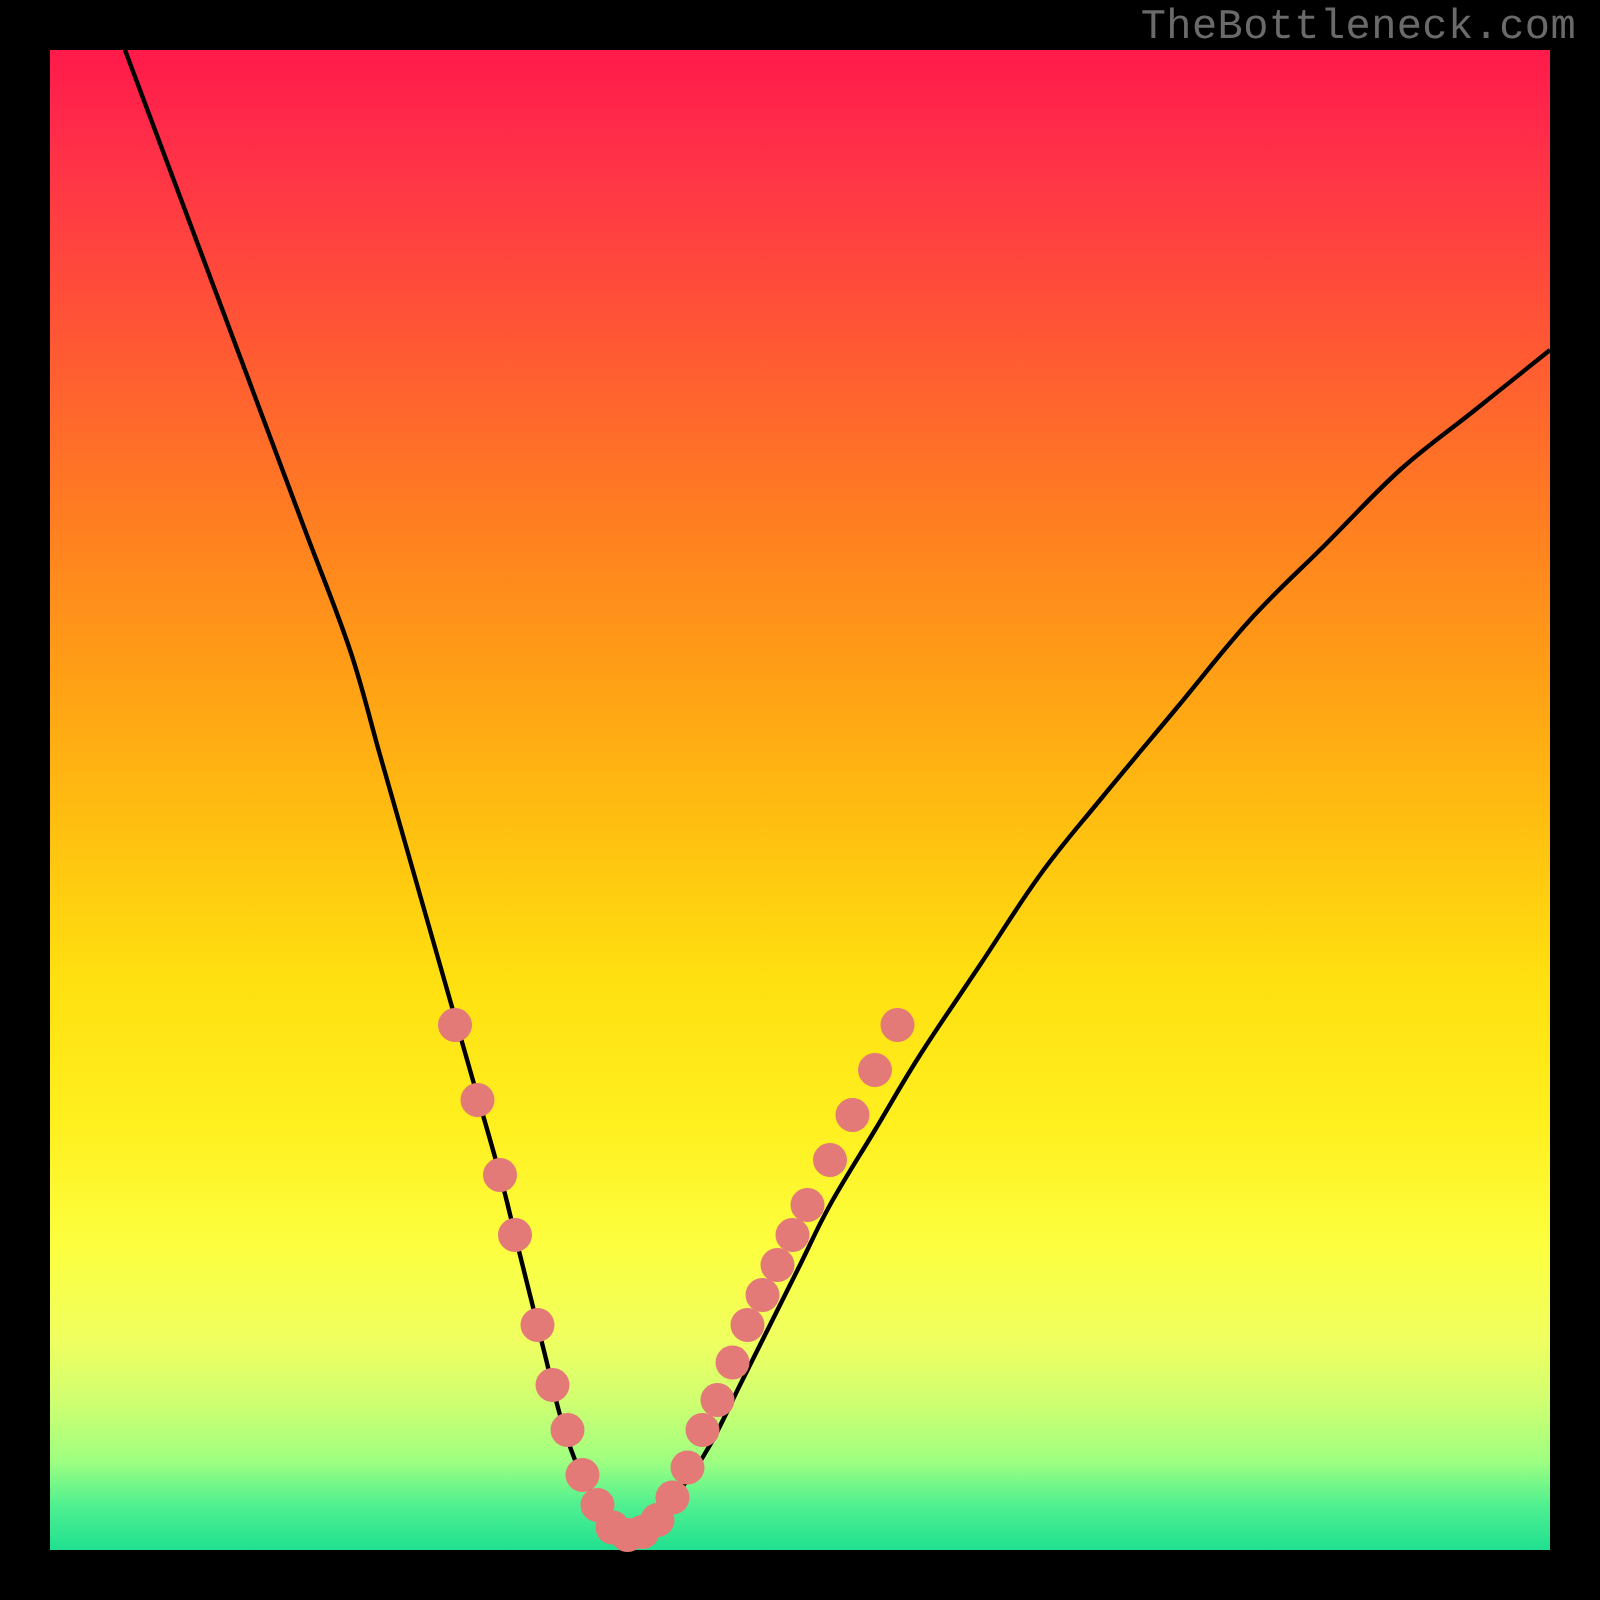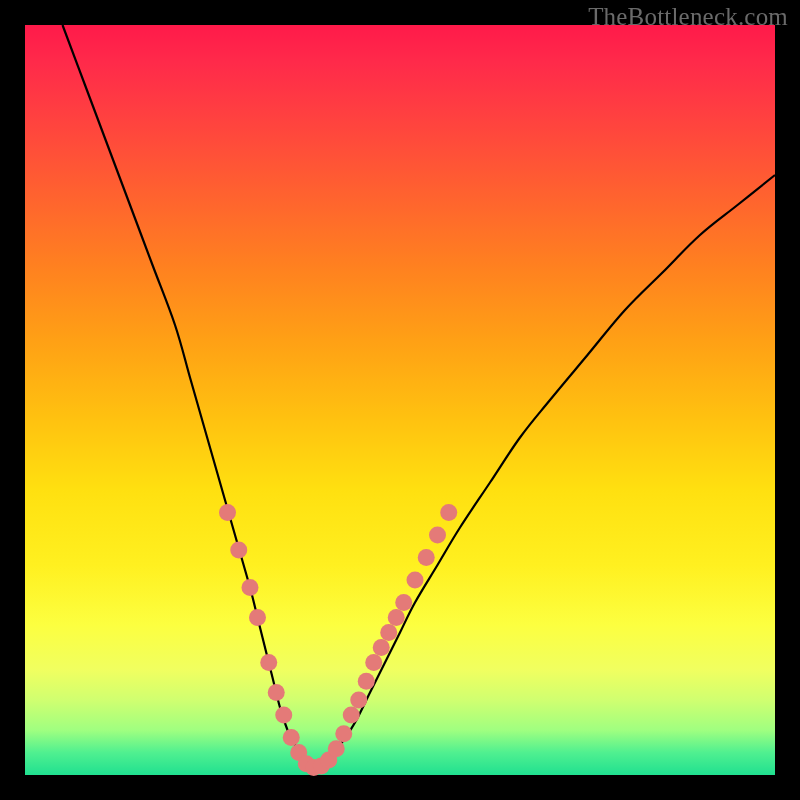--- a/index.html
+++ b/index.html
@@ -34,22 +34,22 @@
       #a0ff80 94%,
       #50f090 97%,
       #20e090 100%
     );
   }
 
   .watermark {
     position: absolute;
     top: 3px;
     right: 12px;
-    font-family: Liberation Serif, serif;
-    font-size: 25px;
+    font-family: Liberation Mono, monospace;
+    font-size: 21px;
     color: #6a6a6a;
     letter-spacing: 0.2px;
   }
 
   svg.curve {
     position: absolute;
     left: 0; top: 0;
     width: 750px; height: 750px;
     overflow: visible;
   }

